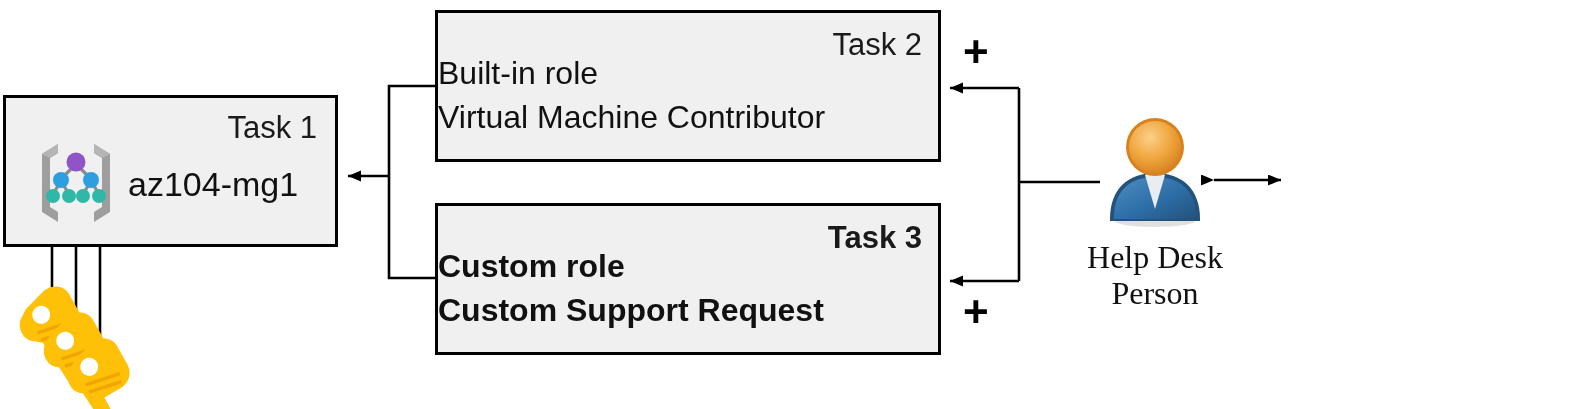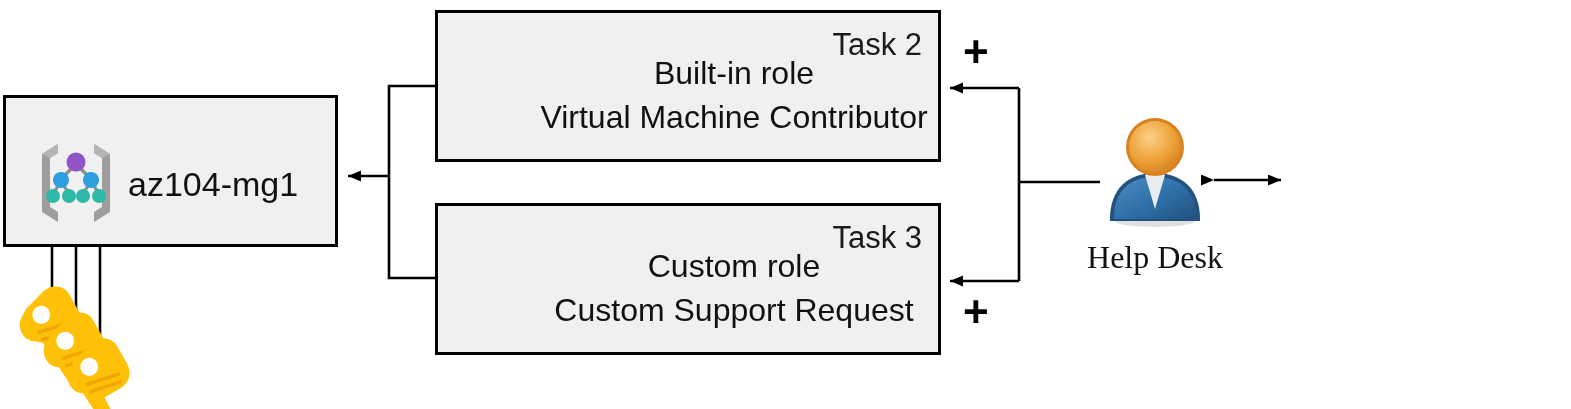--- a/index.html
+++ b/index.html
@@ -3,21 +3,21 @@
 <meta charset="utf-8">
 <style>
   html,body{margin:0;padding:0;background:#ffffff;}
   body{font-family:"Liberation Sans","DejaVu Sans",sans-serif;color:#000;}
   #stage{position:relative;width:1571px;height:409px;background:#ffffff;overflow:hidden;}
 
   .box{position:absolute;background:#f0f0f0;border:3px solid #000;box-sizing:border-box;}
 
   .task-tag{position:absolute;font-size:31px;line-height:1;color:#1a1a1a;white-space:nowrap;}
 
-  .box-line{position:absolute;width:100%;text-align:center;font-size:32px;line-height:1;color:#111;white-space:nowrap;padding-left:46px;}
+  .box-line{position:absolute;width:100%;font-size:32px;line-height:1;color:#111;white-space:nowrap;}
 
   svg.layer{position:absolute;left:0;top:0;width:1571px;height:409px;pointer-events:none;}
 
   .plus{position:absolute;font-size:44px;font-weight:bold;line-height:1;color:#000;font-family:"Liberation Sans",sans-serif;}
 
   .mg-icon{position:absolute;}
   .keys{position:absolute;}
   .person{position:absolute;}
   .person-label{position:absolute;width:260px;text-align:center;font-size:32px;line-height:1.12;color:#111;}
   .doc-icon{position:absolute;}
@@ -55,20 +55,21 @@
     </g>
 
     <g stroke="#000" stroke-width="2.6" fill="none">
       <path d="M52,320 L52,205" marker-end="url(#arrowEnd)"></path>
       <path d="M76,372 L76,205" marker-end="url(#arrowEnd)"></path>
       <path d="M100,395 L100,215" marker-end="url(#arrowEnd)"></path>
     </g>
   </svg>
 
   <div class="box" style="left:3px;top:95px;width:335px;height:152px;">
+    <div class="task-tag" style="right:18px;top:14px;">Task 1</div>
 
     <span class="mg-icon" style="left:22px;top:38px;">
       <svg width="96" height="86" viewBox="0 0 96 86">
 
         <path d="M30,8 L14,18 L14,76 L30,86 L30,76 L22,71 L22,22 L30,17 Z" fill="#9e9e9e"></path>
         <path d="M30,8 L14,18 L22,22 L30,17 Z" fill="#b5b5b5"></path>
 
         <path d="M66,8 L82,18 L82,76 L66,86 L66,76 L74,71 L74,22 L66,17 Z" fill="#9e9e9e"></path>
         <path d="M66,8 L82,18 L74,22 L66,17 Z" fill="#b5b5b5"></path>
 
@@ -122,21 +123,21 @@
       </g>
     </svg>
   </span>
 
   <div class="box" style="left:435px;top:10px;width:506px;height:152px;">
     <div class="task-tag" style="right:16px;top:16px;">Task 2</div>
     <div class="box-line" style="top:44px;">Built-in role</div>
     <div class="box-line" style="top:88px;">Virtual Machine Contributor</div>
   </div>
 
-  <div class="box" style="left:435px;top:203px;width:506px;height:152px;">
+  <div class="box" style="left:435px;top:203px;width:506px;height:152px;font-weight:bold;">
     <div class="task-tag" style="right:16px;top:16px;">Task 3</div>
     <div class="box-line" style="top:88px;">Custom Support Request</div>
     <div class="box-line" style="top:44px;">Custom role</div>
   </div>
 
   <div class="plus" style="left:963px;top:30px;">+</div>
   <div class="plus" style="left:963px;top:290px;">+</div>
 
   <span class="person" style="left:1100px;top:113px;">
     <svg width="110" height="115" viewBox="0 0 110 115">
@@ -155,16 +156,17 @@
       <ellipse cx="55" cy="108" rx="40" ry="6" fill="#000" opacity="0.12"></ellipse>
       <path d="M10,106 C10,76 28,60 55,60 C82,60 100,76 100,106 L100,108 L10,108 Z" fill="#23527c"></path>
       <path d="M14,104 C14,78 30,64 55,64 C80,64 96,78 96,104 L96,106 L14,106 Z" fill="url(#bodyG)"></path>
       <path d="M45,62 L55,96 L65,62 L58,58 L52,58 Z" fill="#e9edf2"></path>
       <circle cx="55" cy="34" r="29" fill="#d8821f"></circle>
       <circle cx="55" cy="34" r="26" fill="url(#headG)"></circle>
     </svg>
   </span>
   <div class="person-label" style="left:1025px;top:240px;font-family:Liberation Serif, serif;">
     <div>Help Desk</div>
+    <div>Person</div>
   </div>
 
 
 </div>
 
 </body></html>

